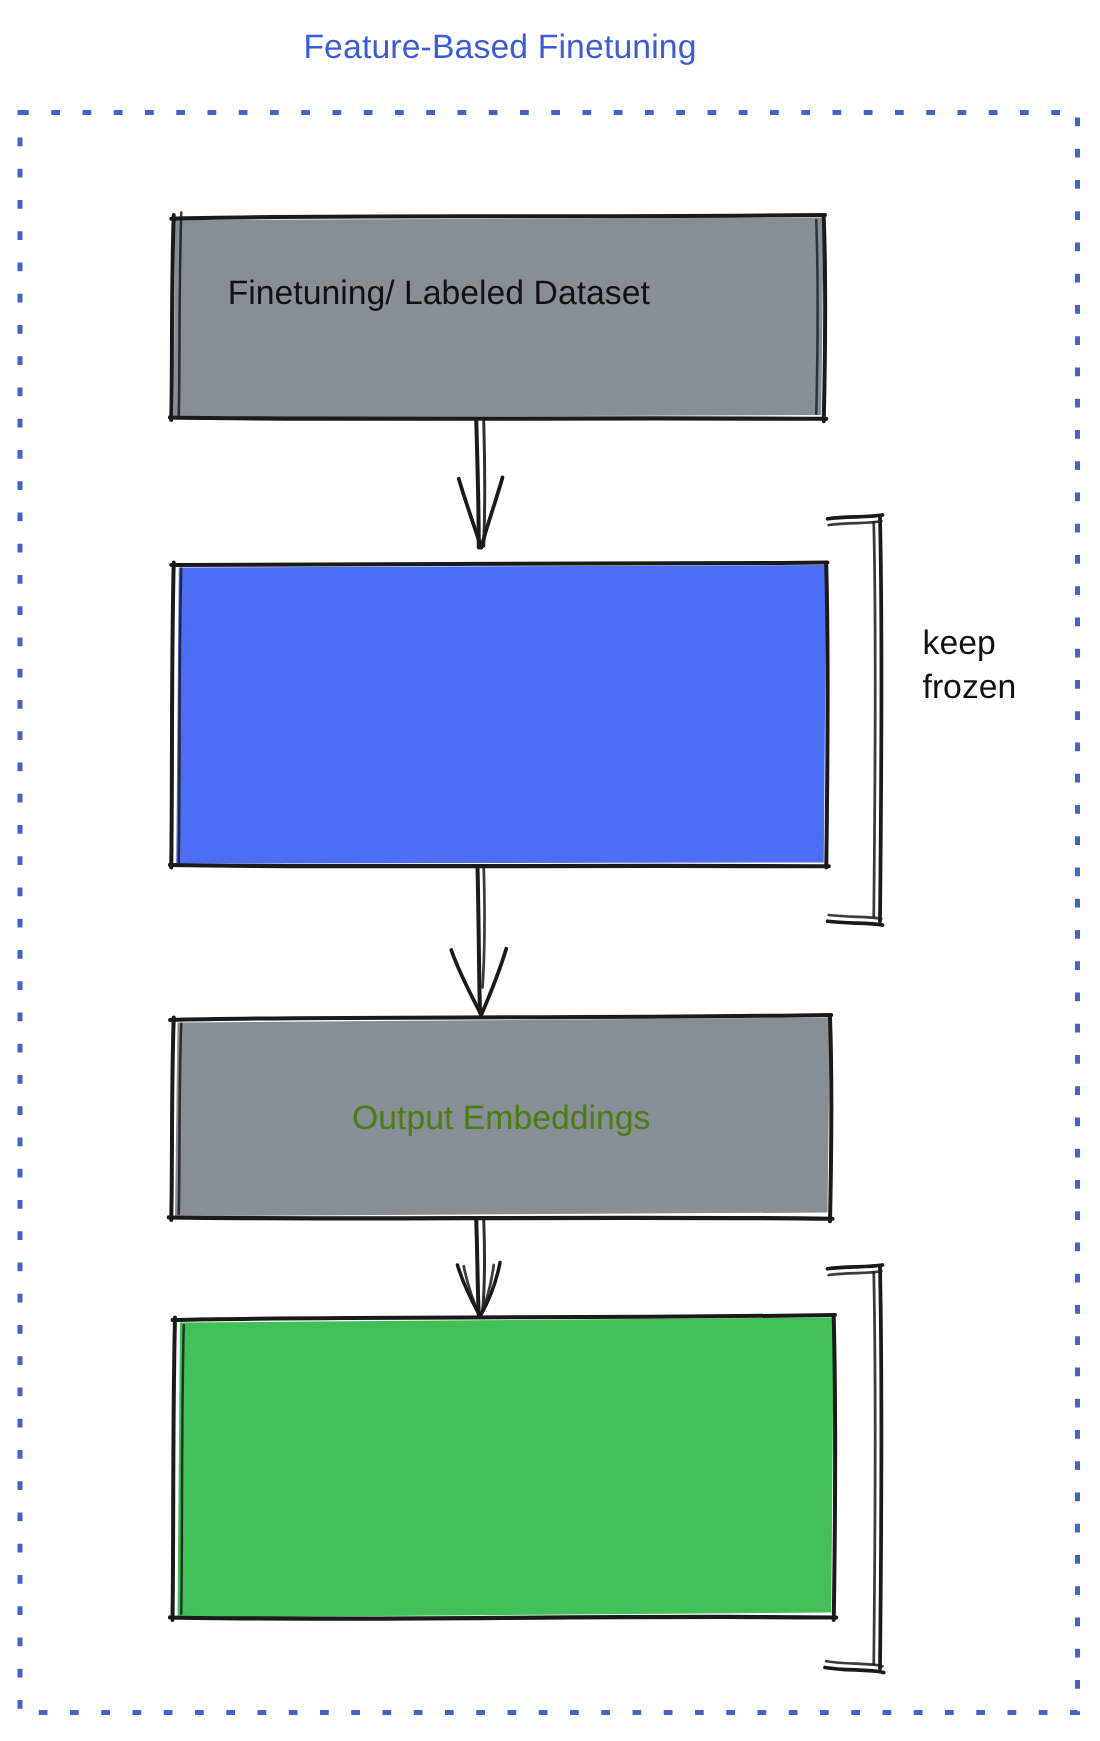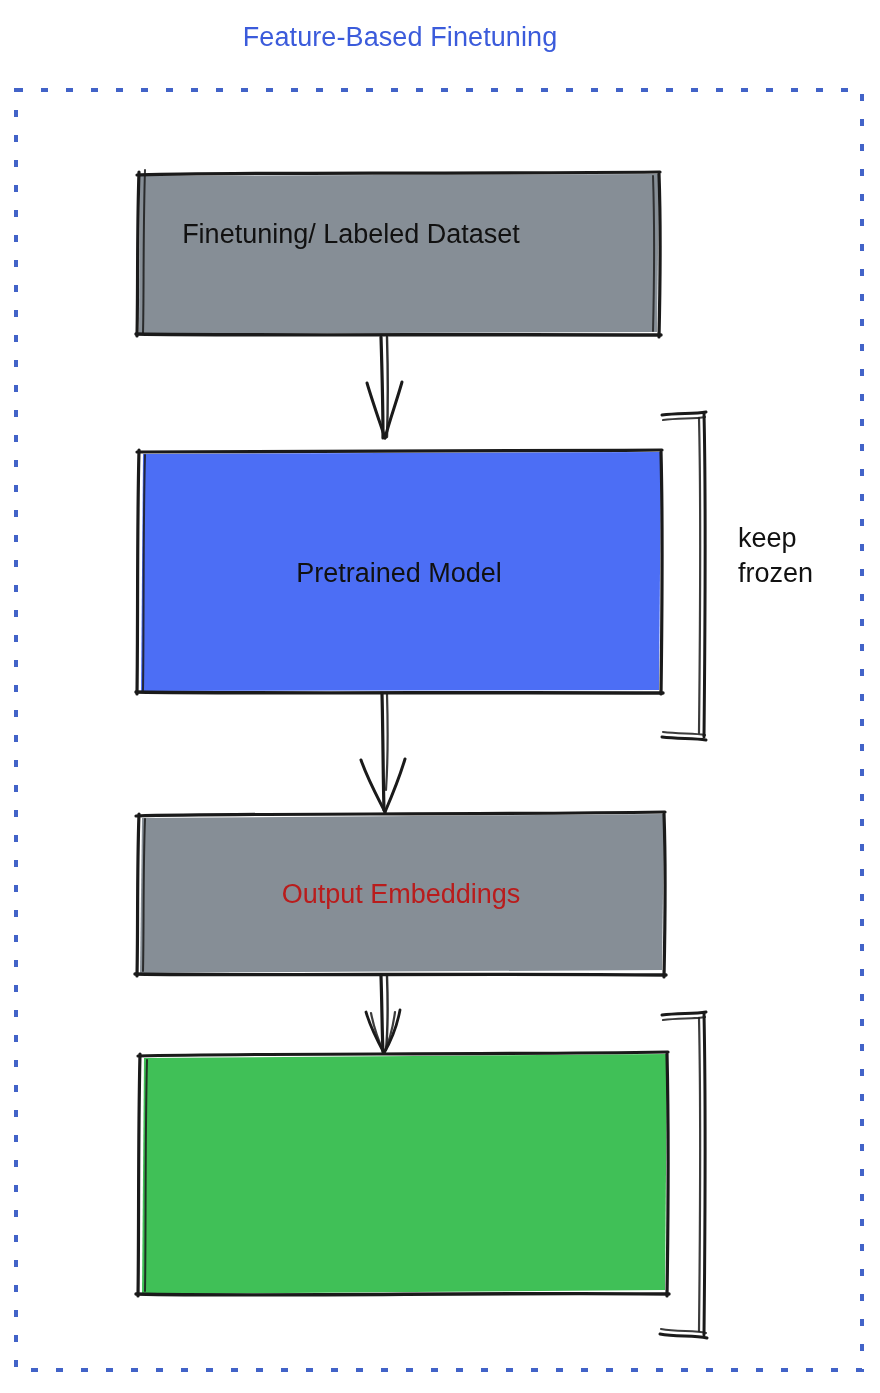--- a/index.html
+++ b/index.html
@@ -45,21 +45,20 @@
     white-space: nowrap;
     pointer-events: none;
   }
   .annot-label {
     position: absolute;
     font-family: "Liberation Sans", sans-serif;
     font-size: 27px;
     color: #111111;
     line-height: 1.28;
     white-space: pre-line;
-    margin-top: 24px;
   }
 </style>
 </head>
 <body>
 
 <div id="canvas">
 
   <div class="diagram-title" style="color: rgb(59, 91, 219);">Feature-Based Finetuning</div>
 
   <svg id="diagram-svg" viewBox="0 0 880 1393">
@@ -141,22 +140,21 @@
       <path d="M 704,1013 C 706,1110 705,1240 704,1335" fill="none" stroke="#1a1a1a" stroke-width="3" stroke-linecap="round"></path>
       <path d="M 699,1018 C 701,1110 700,1240 699,1331" fill="none" stroke="#1a1a1a" stroke-width="2.2" stroke-linecap="round" opacity="0.85"></path>
       <path d="M 660,1334 C 676,1337 694,1335 707,1338" fill="none" stroke="#1a1a1a" stroke-width="3" stroke-linecap="round"></path>
       <path d="M 661,1329 C 678,1332 695,1330 706,1333" fill="none" stroke="#1a1a1a" stroke-width="2.2" stroke-linecap="round" opacity="0.85"></path>
     </g>
 
   </svg>
 
   <div class="node-label" style="left: 136px; top: 219px; width: 430px; color: rgb(17, 17, 17);">Finetuning/ Labeled Dataset</div>
 
-  <div class="node-label" style="left: 137px; top: 558px; width: 524px; color: rgb(17, 17, 17);">Pretrained Model</div>
 
-  <div class="node-label" style="left: 137px; top: 879px; width: 528px; color: #b91c1c;">Output Embeddings</div>
+  <div class="node-label" style="left: 137px; top: 879px; width: 528px; color: #4d7c0f;">Output Embeddings</div>
 
 
   <div class="annot-label" style="left: 738px; top: 497px; color: rgb(17, 17, 17);">keep
 frozen</div>
 
 
 </div>
 
 </body></html>

